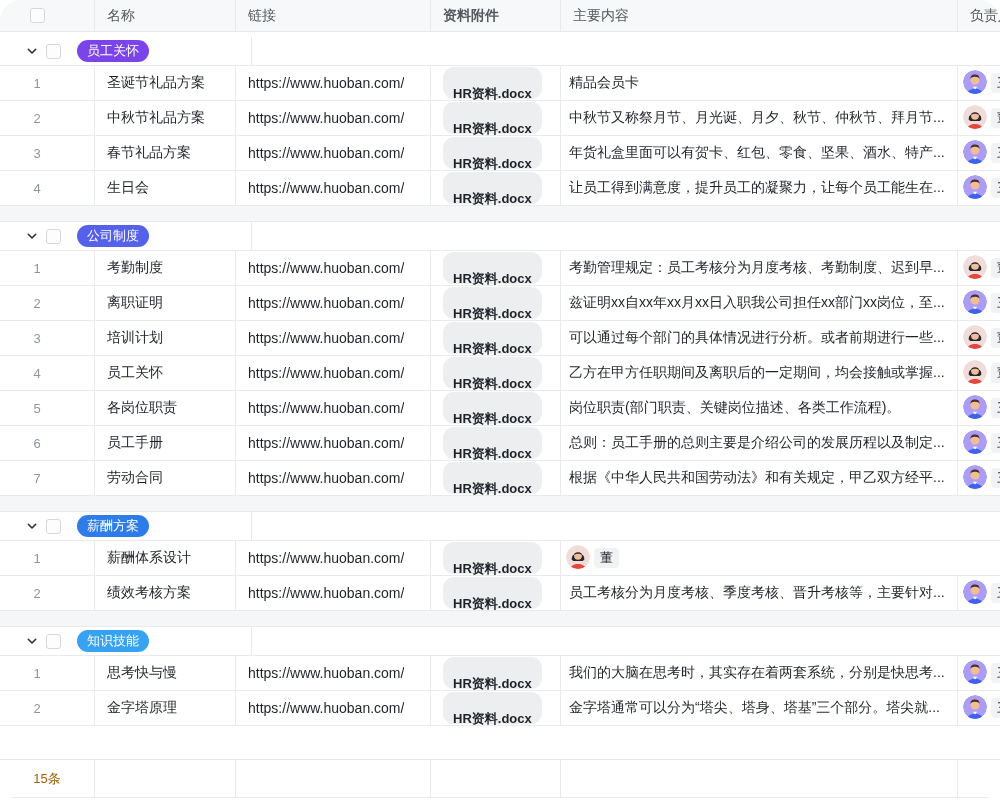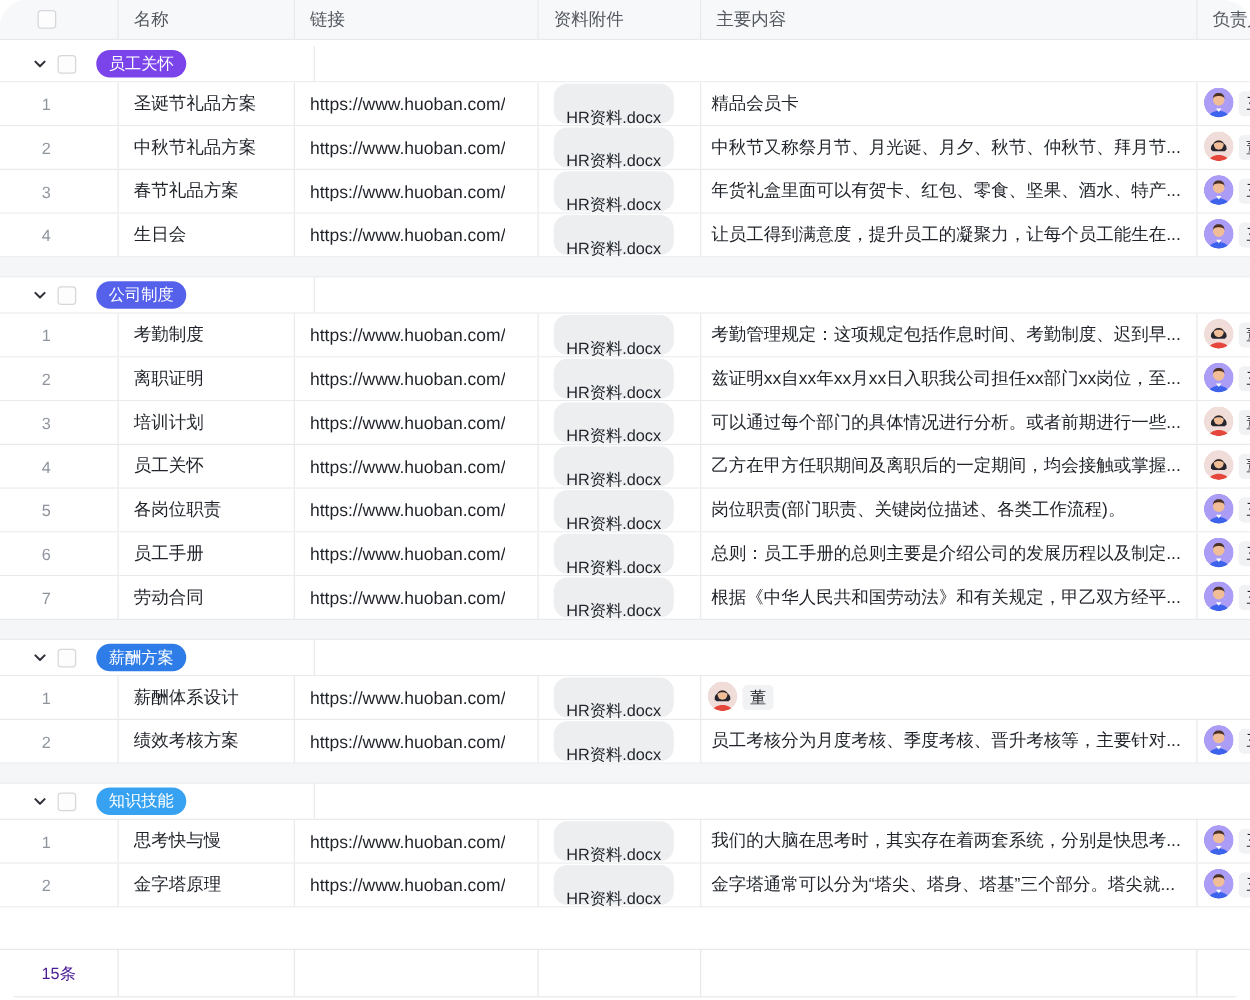--- a/index.html
+++ b/index.html
@@ -5,21 +5,21 @@
   * { margin:0; padding:0; box-sizing:border-box; }
   html,body { background:#fff; }
   body { font-family:"Liberation Sans","DejaVu Sans",sans-serif; color:#1f2329; }
   .app { position:relative; width:1000px; height:800px; background:#fff; overflow:hidden;
          display:flex; flex-direction:column;border-radius:21px; }
 
   
   .c-num    { width:95px;  flex:0 0 95px; }
   .c-name   { width:141px; flex:0 0 141px; }
   .c-link   { width:195px; flex:0 0 195px; }
-  .c-attach { width:130px; flex:0 0 130px; }
+  .c-attach { width:130px; flex:0 0 130px;font-weight:bold; }
   .c-content{ width:397px; flex:0 0 397px; }
   .c-owner  { flex:1 1 auto; min-width:42px; }
 
   
   .thead { display:flex; height:32px; background:#f7f8fa; border-bottom:1px solid #e8e9eb;
            flex:0 0 32px; }
   .th { display:flex; align-items:center; padding:0 12px; font-size:14px; color:#54585f;
         border-right:1px solid #e8e9eb; overflow:hidden; white-space:nowrap; }
   .th.c-owner { border-right:none; }
   .th.c-num { padding:0; }
@@ -56,21 +56,21 @@
   .avatar { flex:0 0 24px; width:24px; height:24px; border-radius:50%; }
   .owner-name { margin-left:4px; background:#f1f2f4; border-radius:4px; padding:1px 6px;
                 font-size:13px; color:#1f2329; white-space:nowrap; }
 
   
   .spacer { flex:1 1 auto; background:#fff; }
   .tfoot { display:flex; height:39px; border-top:1px solid #e8e9eb; border-bottom:1px solid #e8e9eb;
            flex:0 0 39px; background:#fff; margin-bottom:2px; }
   .tf { border-right:1px solid #e8e9eb; display:flex; align-items:center; justify-content:center; }
   .tf.c-owner { border-right:none; }
-  .count { color:#4c1d95; font-size:13px; }
+  .count { color:#a16207; font-size:13px; }
 </style>
 </head>
 <body>
 
 <div class="app">
 
   <div class="thead">
     <div class="th c-num">
       <div class="checkbox hdr-check"></div>
     </div>
@@ -277,21 +277,21 @@
     <div class="cell c-name">
           <span class="cell-text">考勤制度</span>
         </div>
     <div class="cell c-link">
           <span class="cell-text">https://www.huoban.com/</span>
         </div>
     <div class="cell c-attach">
           <span class="attach-chip">HR资料.docx</span>
         </div>
     <div class="cell c-content">
-          <span class="cell-text">考勤管理规定：这项规定包括作息时间、考勤制度、迟到早...</span>
+          <span class="cell-text">考勤管理规定：员工考核分为月度考核、考勤制度、迟到早...</span>
         </div>
     <div class="cell c-owner">
       <span class="owner-wrap">
         <span>
   <svg class="avatar" width="24" height="24" viewBox="0 0 24 24">
     <clipPath id="avf">
                   <circle cx="12" cy="12" r="12"></circle>
                 </clipPath>
     <g clip-path="url(#avf)">
       <circle cx="12" cy="12" r="12" fill="#f0dcd8"></circle>

